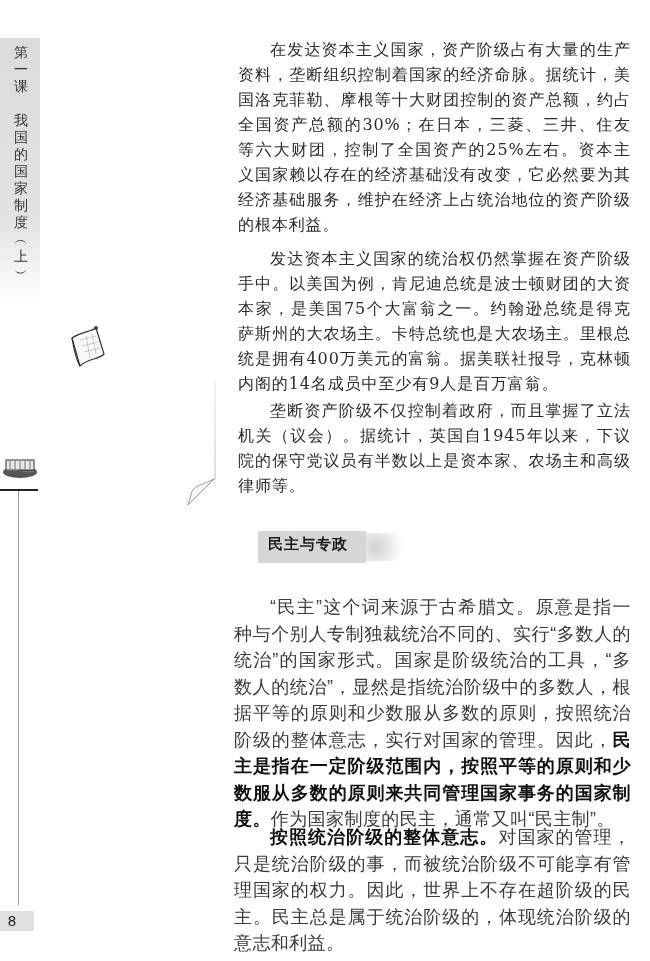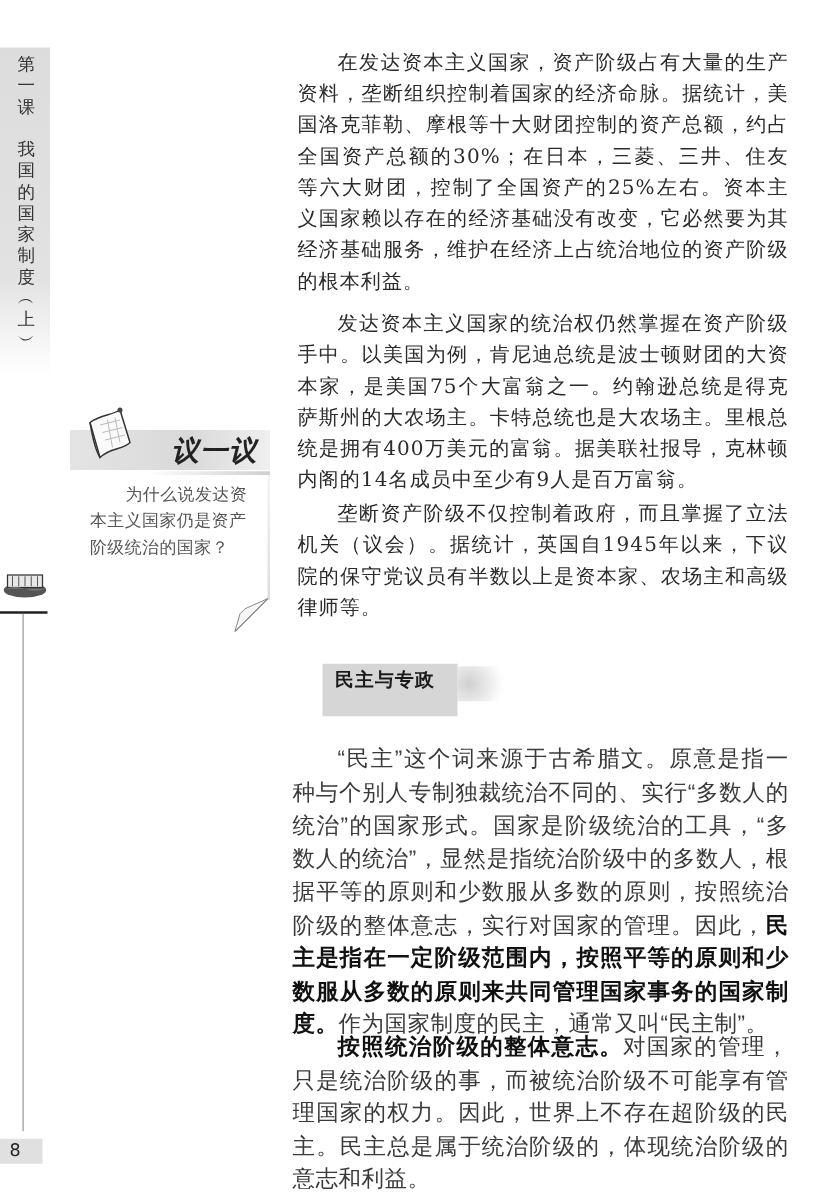--- a/index.html
+++ b/index.html
@@ -74,21 +74,21 @@
   .para {
     font-family: "DejaVu Serif", "Liberation Serif", serif;
     font-size:16px; line-height:25px; color:#2b2b2b;
     text-align:justify; text-indent:2em; margin:0; letter-spacing:0.9px;
   }
   .p1 { position:absolute; top:0; }
   .p2 { position:absolute; top:209px; }
   .p3 { position:absolute; top:361px; }
 
   .section-head {
-    position:absolute; left:258px; top:531px; width:108px; height:42px;
+    position:absolute; left:258px; top:531px; width:108px; height:32px;
     background:#d6d6d6;
   }
   .section-head .label {
     position:absolute; left:10px; top:4px;
     font-family: "DejaVu Serif", "Liberation Serif", serif;
     font-weight:bold; font-size:15px; color:#1a1a1a; letter-spacing:1px;
   }
   .section-head .fade {
     position:absolute; left:108px; top:2px; width:46px; height:28px;
     background:radial-gradient(circle at 20% 50%, #d0d0d0 0%, rgba(220,220,220,0) 70%);
@@ -119,38 +119,33 @@
   <span class="ch">国</span>
   <span class="ch">家</span>
   <span class="ch">制</span>
   <span class="ch">度</span>
   <span class="ch">︵</span>
   <span class="ch">上</span>
   <span class="ch">︶</span>
 </div>
 
 <div class="discuss">
-  <div class="discuss-head">
-    <span class="title">议一议</span>
-    <div class="rule"></div>
-  </div>
   <svg class="paper-icon" viewBox="0 0 44 46">
     <path d="M6 14 C14 8, 24 8, 30 4 L38 30 C32 36, 22 34, 14 42 Z" fill="#fafafa" stroke="#333" stroke-width="1.2"></path>
     <path d="M14 42 C10 36, 8 26, 6 14" fill="none" stroke="#333" stroke-width="1.2"></path>
     <g stroke="#bbb" stroke-width="0.8">
       <line x1="14" y1="16" x2="30" y2="12"></line>
       <line x1="16" y1="22" x2="32" y2="18"></line>
       <line x1="18" y1="28" x2="34" y2="24"></line>
       <line x1="20" y1="12" x2="24" y2="34"></line>
       <line x1="26" y1="10" x2="30" y2="30"></line>
     </g>
     <circle cx="30" cy="4" r="2" fill="#444"></circle>
   </svg>
   <div class="discuss-edge"></div>
-  <div class="discuss-body">为什么说发达资本主义国家仍是资产阶级统治的国家？</div>
   <svg class="discuss-corner" viewBox="0 0 30 30">
     <path d="M2 28 L28 2" stroke="#666" stroke-width="1" fill="none"></path>
     <path d="M10 10 L28 2 L24 6 L2 28 L6 14 Z" fill="#f6f6f6" stroke="#888" stroke-width="0.8"></path>
   </svg>
 </div>
 
 <svg class="building-icon" viewBox="0 0 36 22">
   <ellipse cx="18" cy="15" rx="17" ry="6" fill="#555"></ellipse>
   <rect x="4" y="3" width="28" height="10" fill="#e8e8e8" stroke="#333" stroke-width="1"></rect>
   <g stroke="#555" stroke-width="0.8">

